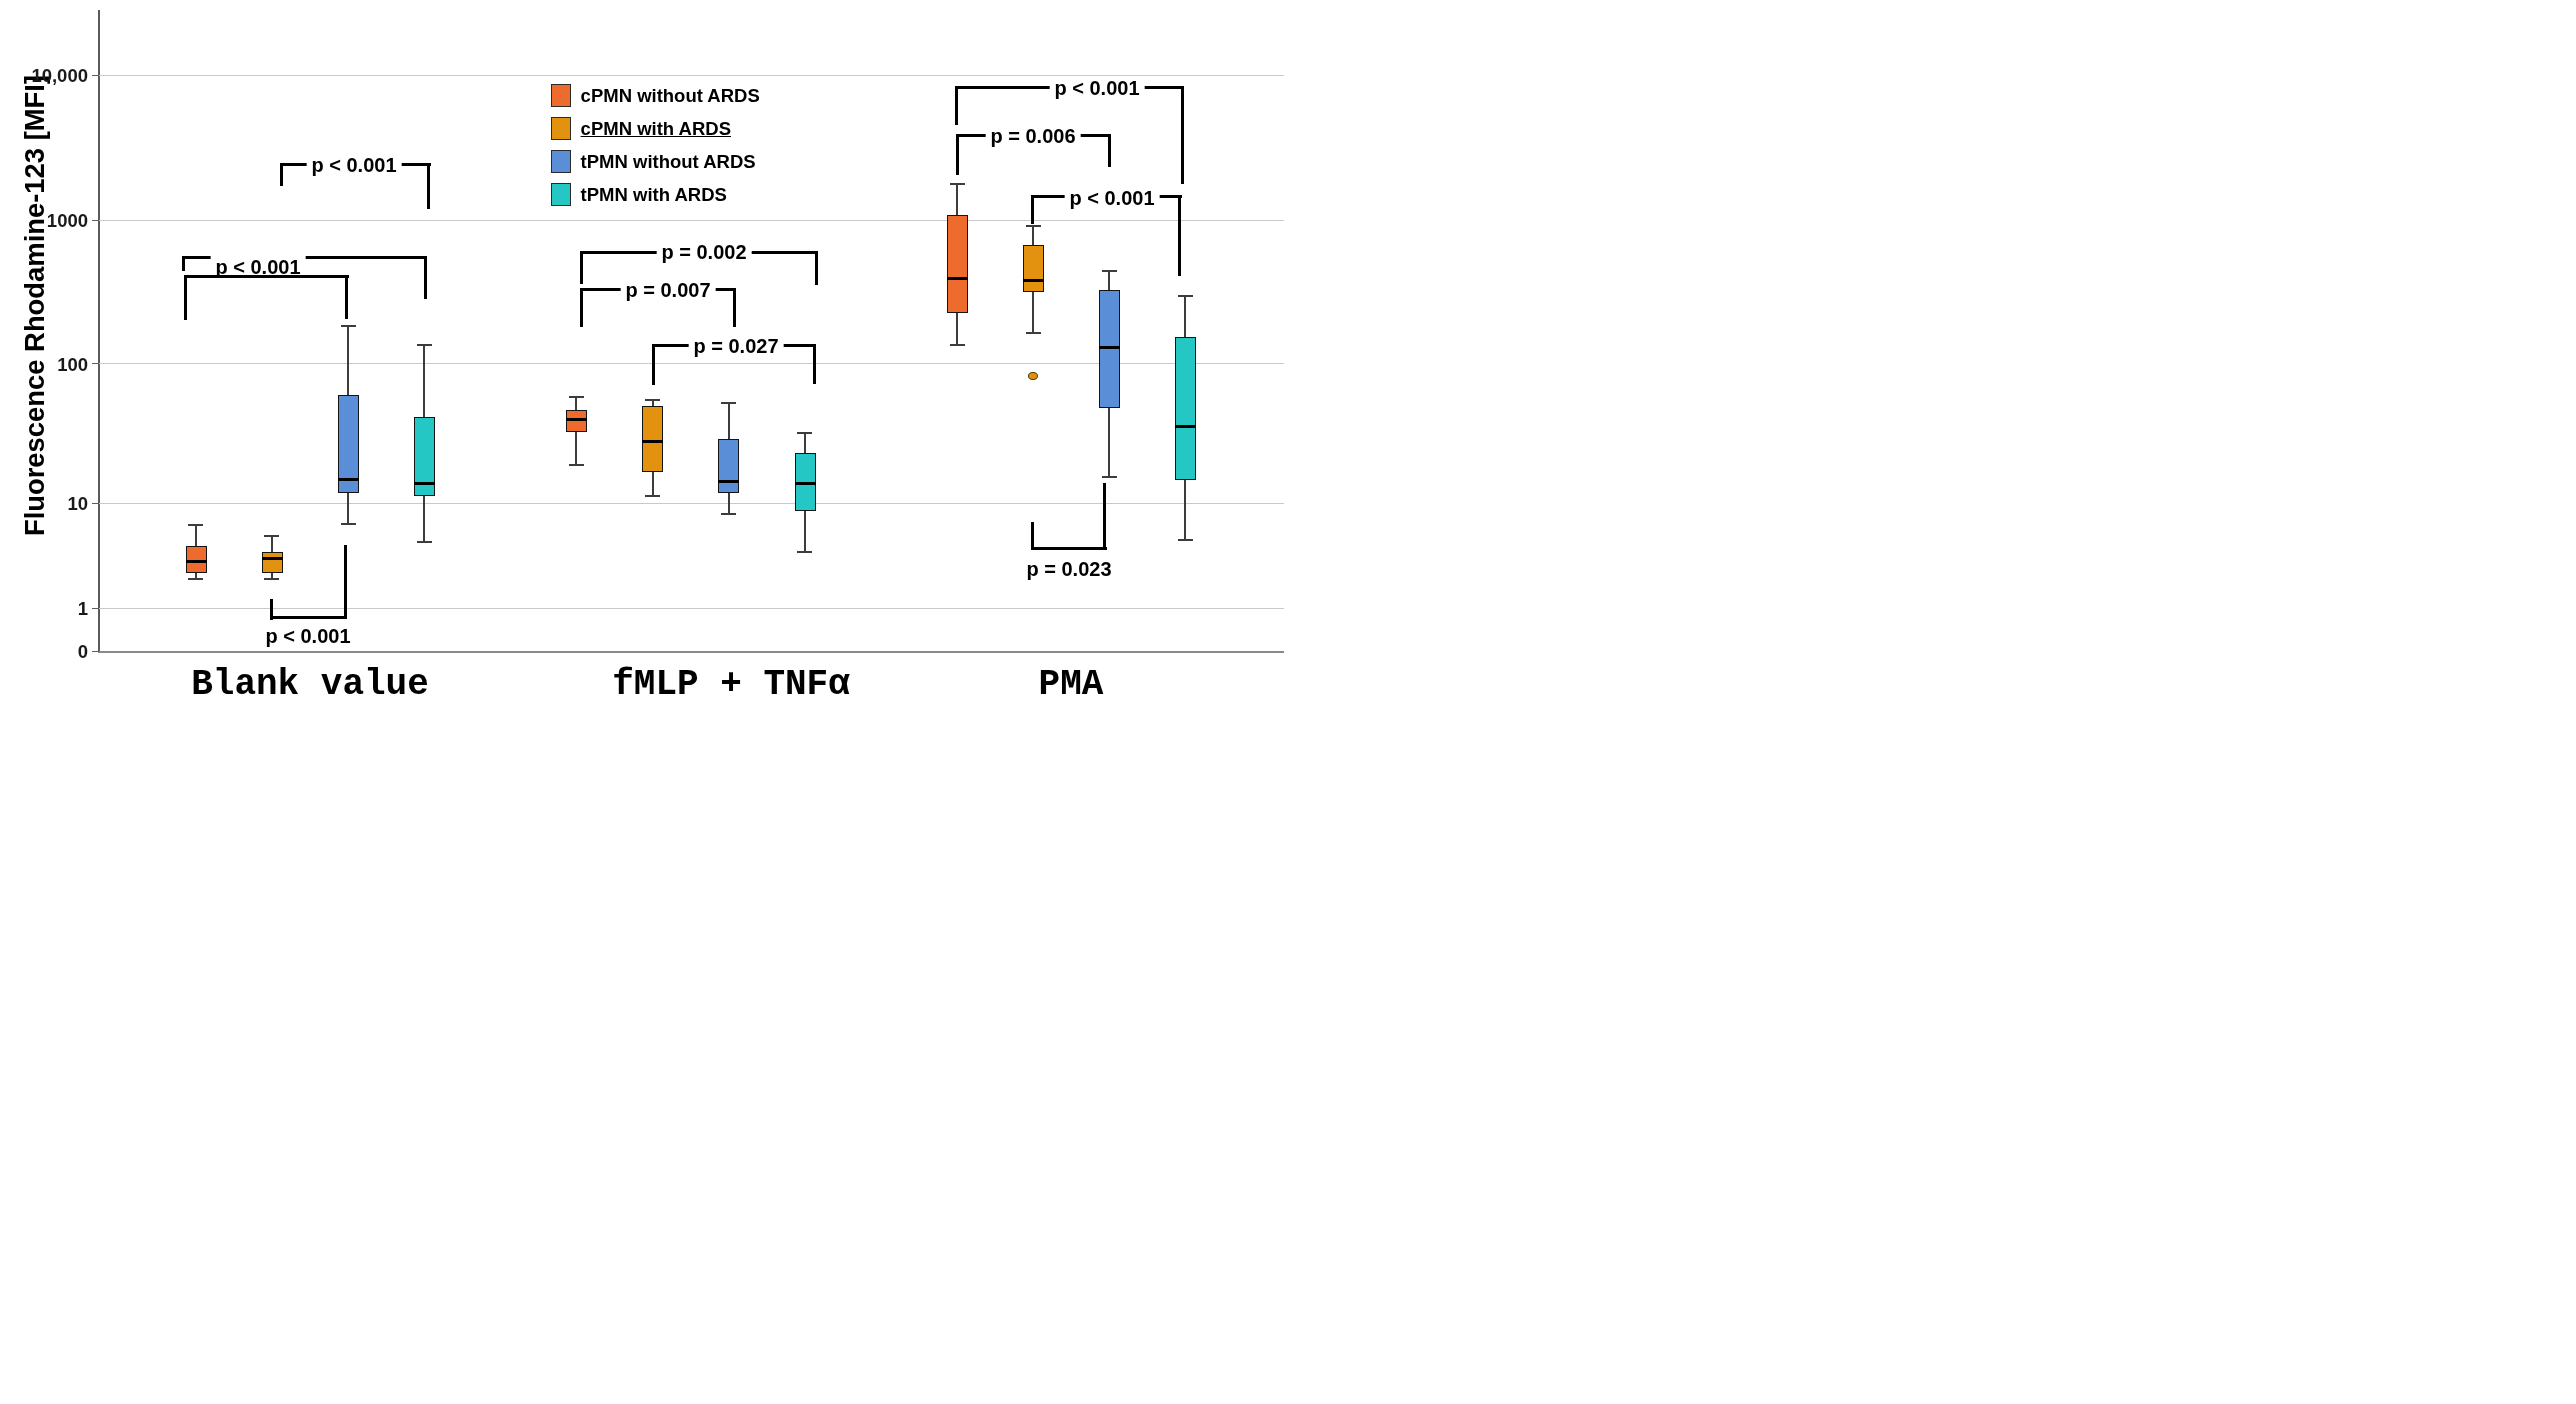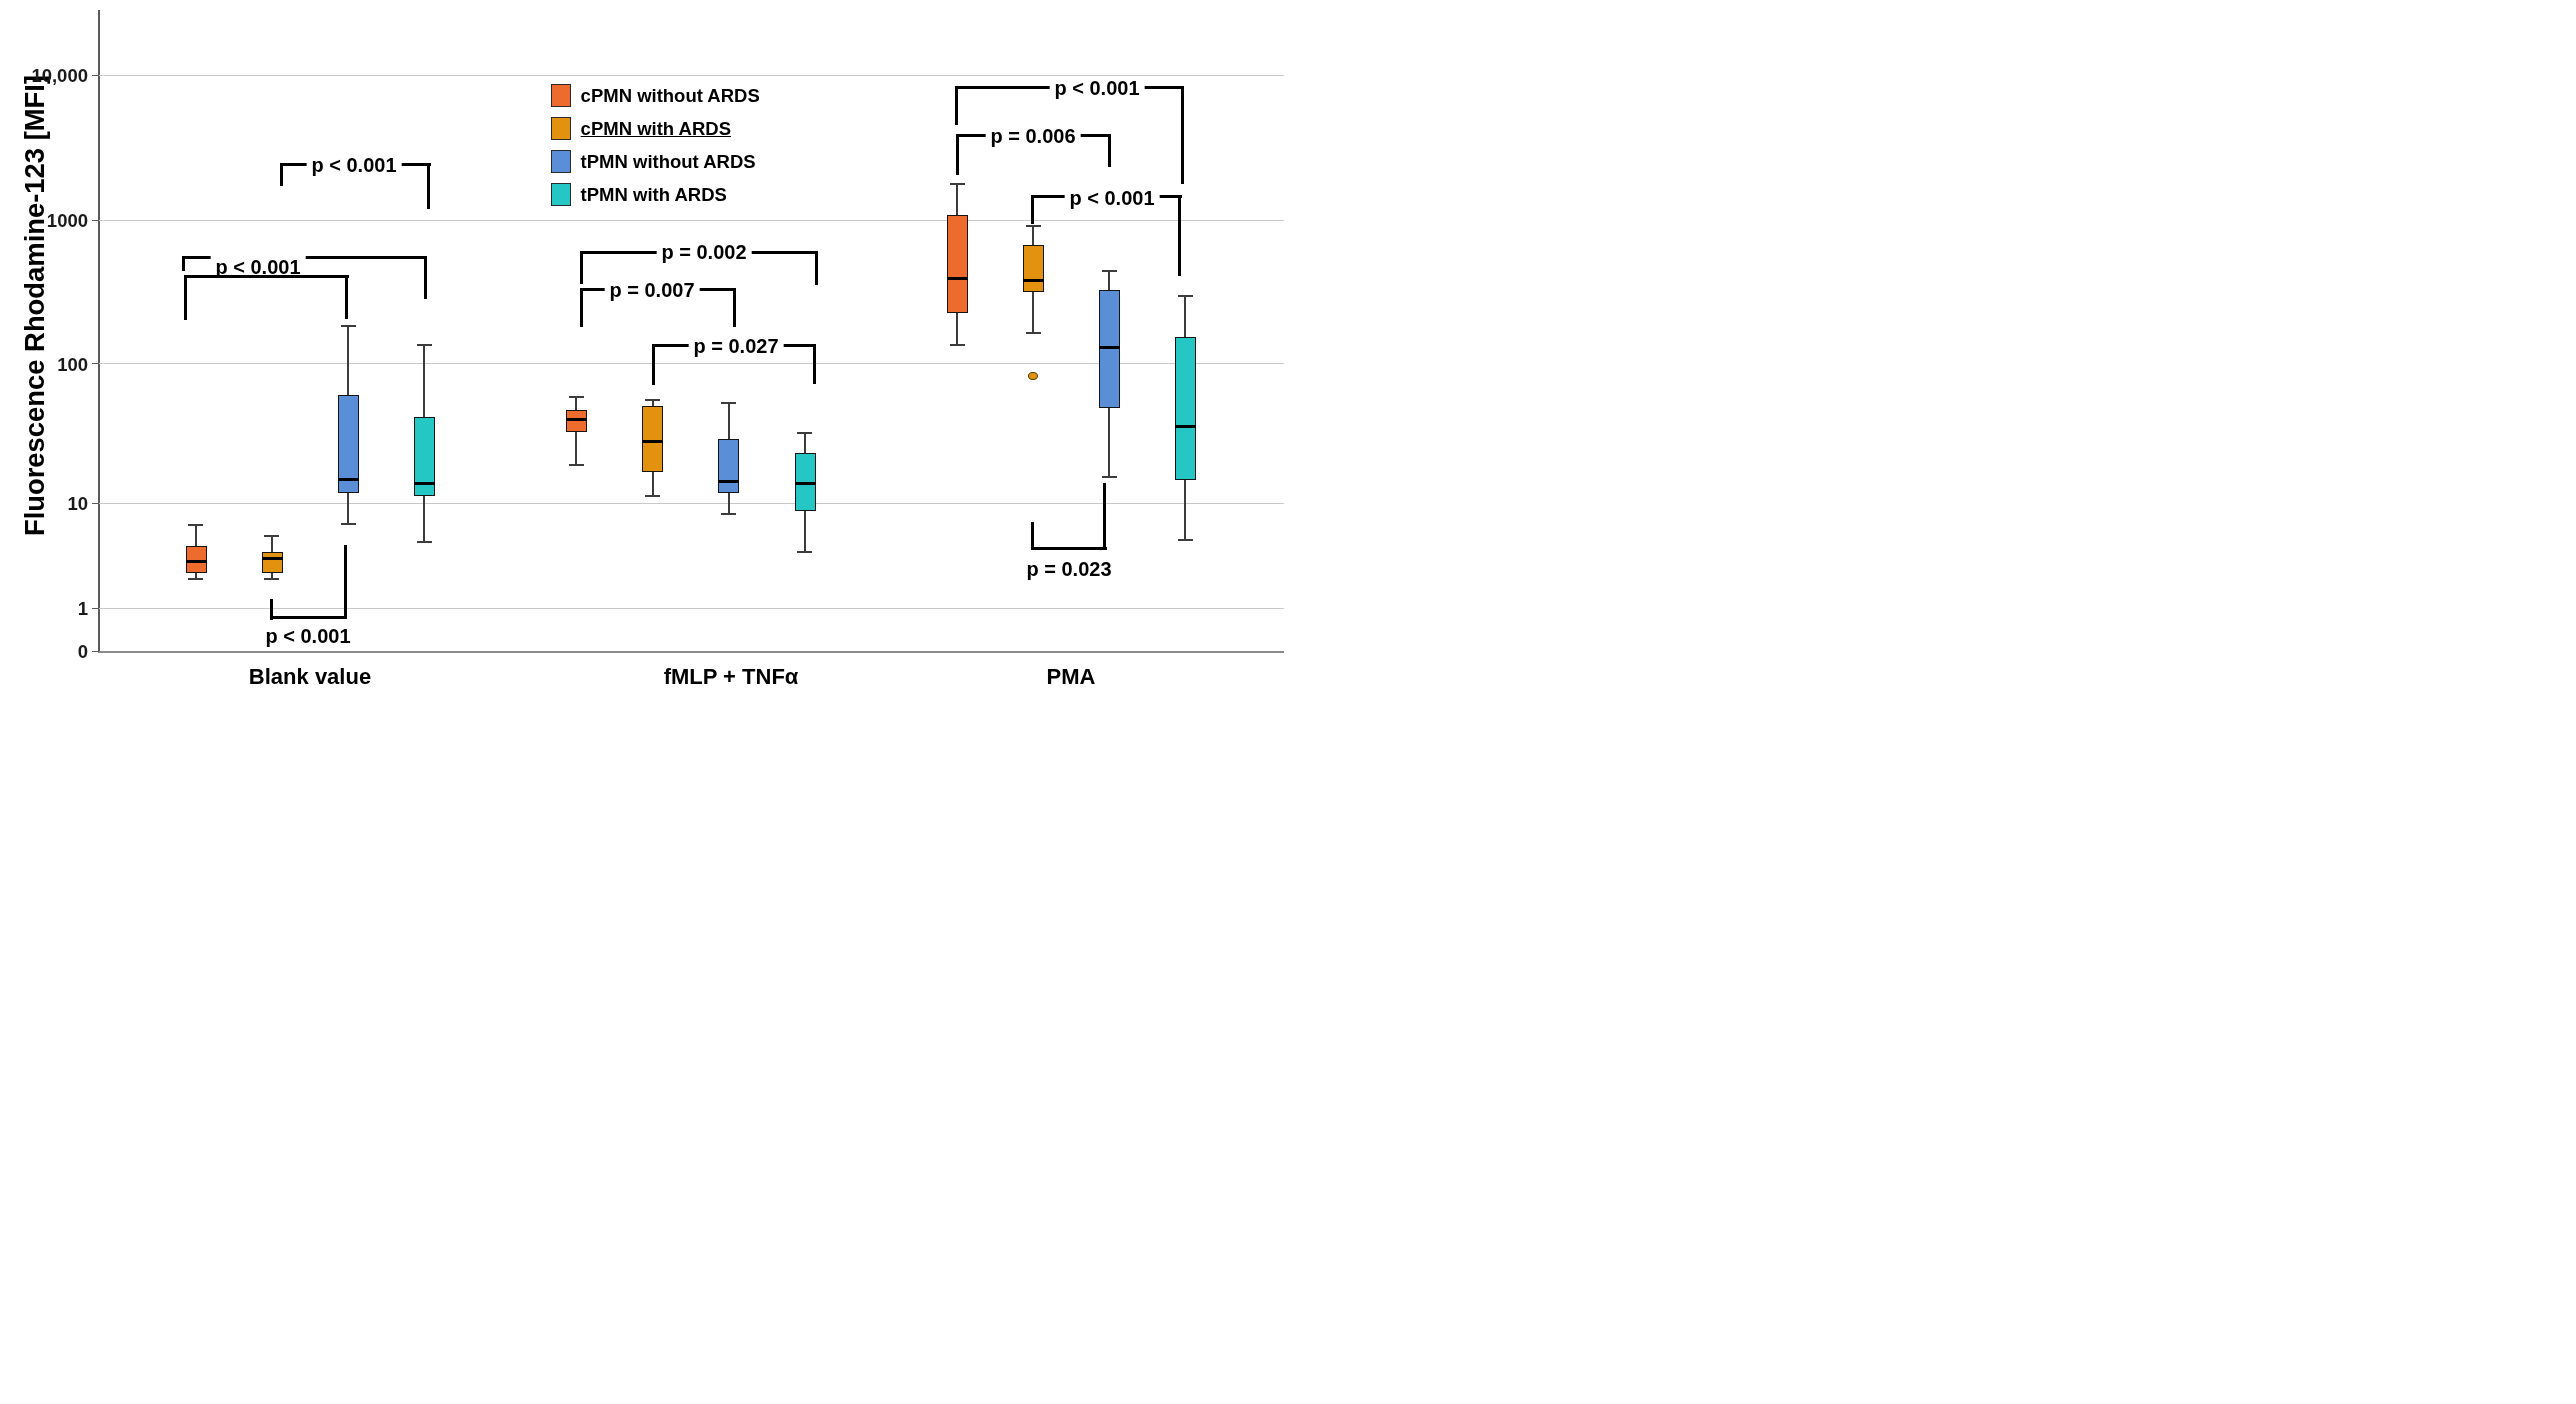--- a/index.html
+++ b/index.html
@@ -23,21 +23,21 @@
   .gridline{position:absolute; left:98px; width:1186px; height:1.4px; background:#c9c9c9;}
   .gridline.zero{background:#8a8a8a; height:2.1px;}
   .yaxisline{position:absolute; left:98px; top:10.3px; width:2.1px; height:643px; background:#5a5a5a;}
   .ticklabel{
     position:absolute; left:0; width:88px; height:23px;
     text-align:right; font-size:18.5px; font-weight:bold; color:#1a1a1a; line-height:23px;
   }
   .tickmark{position:absolute; width:6.9px; height:1.4px; background:#5a5a5a; left:92px;}
   .xlabel{
     position:absolute; transform:translateX(-50%);
-    font-size:22px; font-weight:bold; color:#000; white-space:nowrap;
+    font-size:36px; font-weight:bold; color:#000; white-space:nowrap;font-family:Liberation Mono, monospace;
   }
   .stem{position:absolute; width:2.1px; background:#3c3c3c;}
   .cap{position:absolute; height:2.1px; background:#3c3c3c;}
   .box{position:absolute; width:20.6px; border:1.4px solid #141414; box-sizing:border-box;}
   .median{position:absolute; width:20.6px; height:2.7px; background:#000;}
   .outlier{position:absolute; width:9.6px; height:8.2px; border-radius:50%; border:1.4px solid #4a3a00; box-sizing:border-box;}
   .seg{position:absolute; background:#000;}
   .plabel{
     position:absolute; transform:translate(-50%,-50%);
     font-size:20px; font-weight:bold; color:#000; white-space:nowrap;
@@ -148,21 +148,21 @@
     <div class="seg" style="left: 270px; top: 616px; width: 77px; height: 3.1px;"></div>
     <div class="seg" style="left: 344px; top: 545px; width: 3.1px; height: 74px;"></div>
     <div class="plabel" style="left: 308px; top: 636px;">p &lt; 0.001</div>
     <div class="seg" style="left: 580px; top: 251px; width: 3.1px; height: 33px;"></div>
     <div class="seg" style="left: 580px; top: 251px; width: 238px; height: 3.1px;"></div>
     <div class="seg" style="left: 815px; top: 251px; width: 3.1px; height: 34px;"></div>
     <div class="plabel bg" style="left: 704px; top: 252px;">p = 0.002</div>
     <div class="seg" style="left: 580px; top: 288px; width: 3.1px; height: 39px;"></div>
     <div class="seg" style="left: 580px; top: 288px; width: 156px; height: 3.1px;"></div>
     <div class="seg" style="left: 733px; top: 288px; width: 3.1px; height: 39px;"></div>
-    <div class="plabel bg" style="left: 652px; top: 290px;">p = 0.007</div>
+    <div class="plabel bg" style="left: 668px; top: 290px;">p = 0.007</div>
     <div class="seg" style="left: 652px; top: 344px; width: 3.1px; height: 41px;"></div>
     <div class="seg" style="left: 652px; top: 344px; width: 164px; height: 3.1px;"></div>
     <div class="seg" style="left: 813px; top: 344px; width: 3.1px; height: 40px;"></div>
     <div class="plabel bg" style="left: 736px; top: 346px;">p = 0.027</div>
     <div class="seg" style="left: 955px; top: 86px; width: 3.1px; height: 39px;"></div>
     <div class="seg" style="left: 955px; top: 86px; width: 229px; height: 3.1px;"></div>
     <div class="seg" style="left: 1181px; top: 86px; width: 3.1px; height: 98px;"></div>
     <div class="plabel bg" style="left: 1097px; top: 88px;">p &lt; 0.001</div>
     <div class="seg" style="left: 956px; top: 134px; width: 3.1px; height: 41px;"></div>
     <div class="seg" style="left: 956px; top: 134px; width: 155px; height: 3.1px;"></div>

